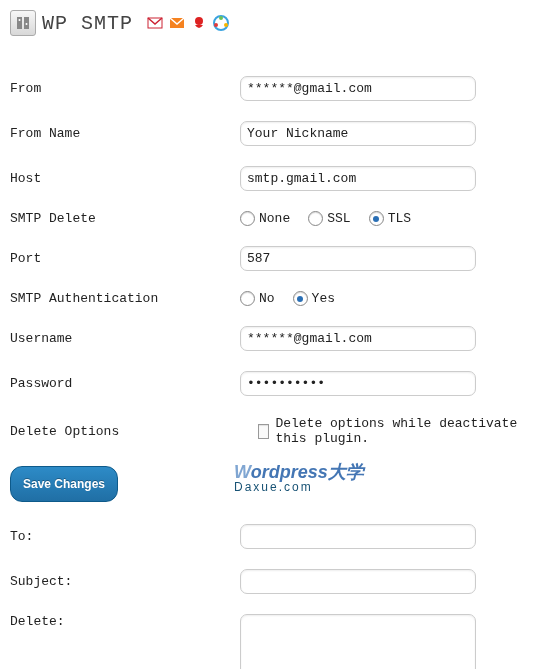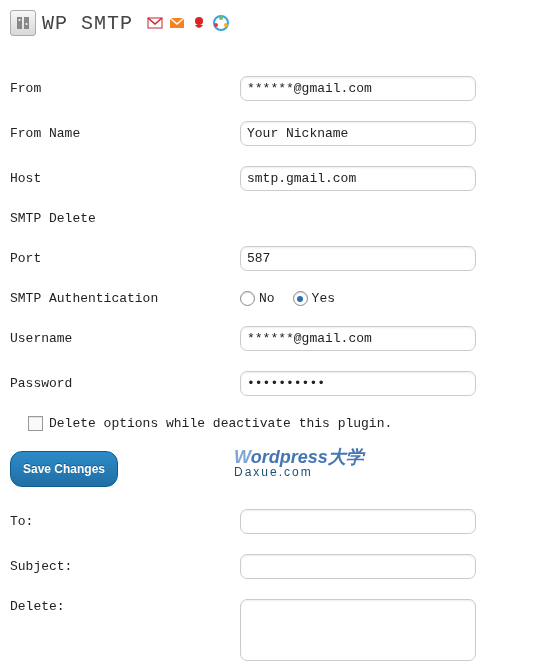--- a/index.html
+++ b/index.html
@@ -195,20 +195,36 @@
       <div class="control"><input type="text" value="Your Nickname" style=""></div>
     </div>
 
     <div class="row">
       <div class="label">Host</div>
       <div class="control"><input type="text" value="smtp.gmail.com" style=""></div>
     </div>
 
     <div class="row">
       <div class="label">SMTP Delete</div>
+      <div class="control">
+        <div class="radios">
+          <span class="radio-wrap">
+              <span class="radio"></span>
+              <span>None</span>
+            </span>
+          <span class="radio-wrap">
+              <span class="radio"></span>
+              <span>SSL</span>
+            </span>
+          <span class="radio-wrap">
+              <span class="radio checked"></span>
+              <span>TLS</span>
+            </span>
+        </div>
+      </div>
     </div>
 
     <div class="row">
       <div class="label">Port</div>
       <div class="control"><input type="text" value="587" style=""></div>
     </div>
 
     <div class="row">
       <div class="label">SMTP Authentication</div>
       <div class="control">
@@ -229,20 +245,21 @@
       <div class="label">Username</div>
       <div class="control"><input type="text" value="******@gmail.com" style=""></div>
     </div>
 
     <div class="row">
       <div class="label">Password</div>
       <div class="control"><input type="text" value="••••••••••" style=""></div>
     </div>
 
     <div class="row">
+      <div class="label">Delete Options</div>
       <div class="control">
         <span class="check-label">
           <span class="checkbox"></span>
           <span>Delete options while deactivate this plugin.</span>
         </span>
       </div>
     </div>
 
     <div class="btn-row">
       <span class="btn">Save Changes</span>

